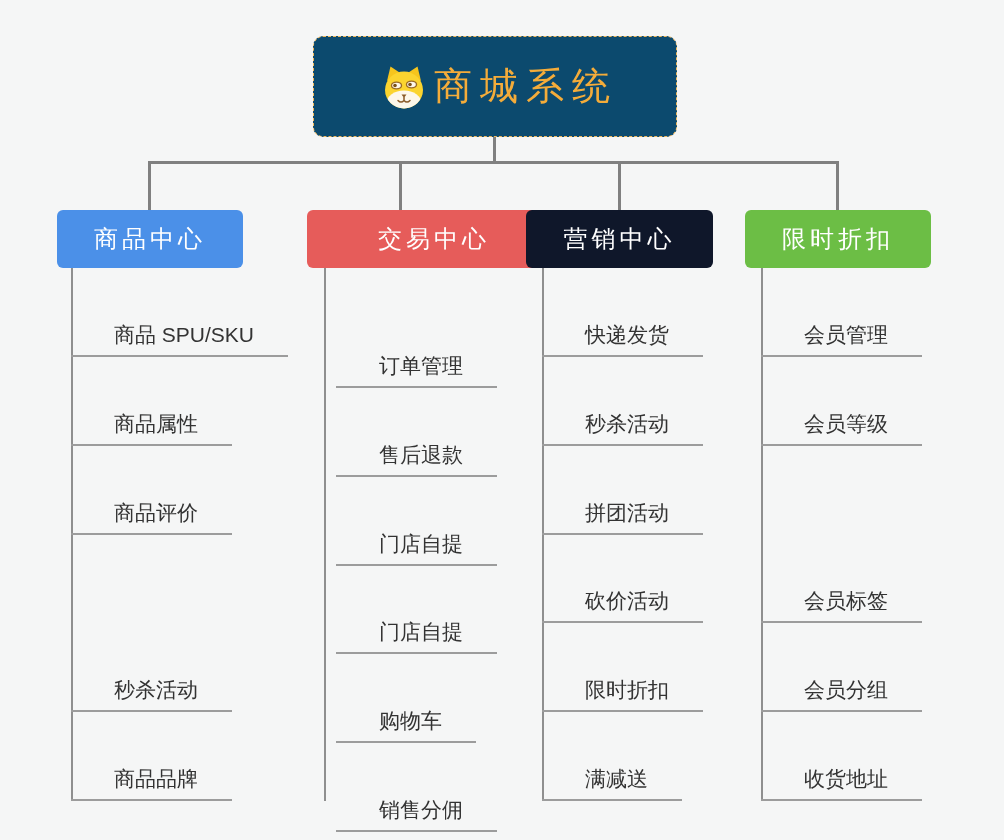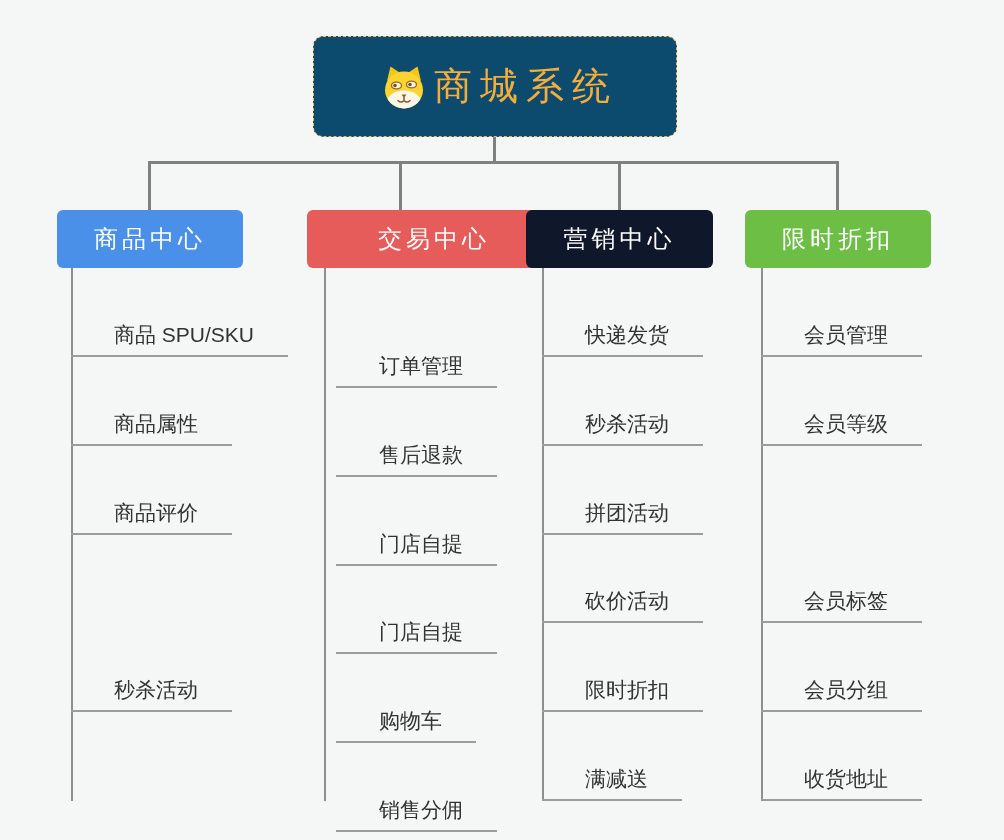--- a/index.html
+++ b/index.html
@@ -80,20 +80,21 @@
     <span>营销中心</span>
   </div>
   <div class="branch b4" style="background-color: rgb(108, 190, 69);">
     <span>限时折扣</span>
   </div>
 
   <div class="leaf c1 r1"><span>商品 SPU/SKU</span></div>
   <div class="leaf c1 r2"><span>商品属性</span></div>
   <div class="leaf c1 r3"><span>商品评价</span></div>
   <div class="leaf c1 r5"><span>秒杀活动</span></div>
+  <div class="leaf c1 r6"><span>商品品牌</span></div>
 
   <div class="leaf c2 r1"><span>订单管理</span></div>
   <div class="leaf c2 r2"><span>售后退款</span></div>
   <div class="leaf c2 r3"><span>门店自提</span></div>
   <div class="leaf c2 r4"><span>门店自提</span></div>
   <div class="leaf c2 r5"><span>购物车</span></div>
   <div class="leaf c2 r6"><span>销售分佣</span></div>
 
   <div class="leaf c3 r1"><span>快递发货</span></div>
   <div class="leaf c3 r2"><span>秒杀活动</span></div>

